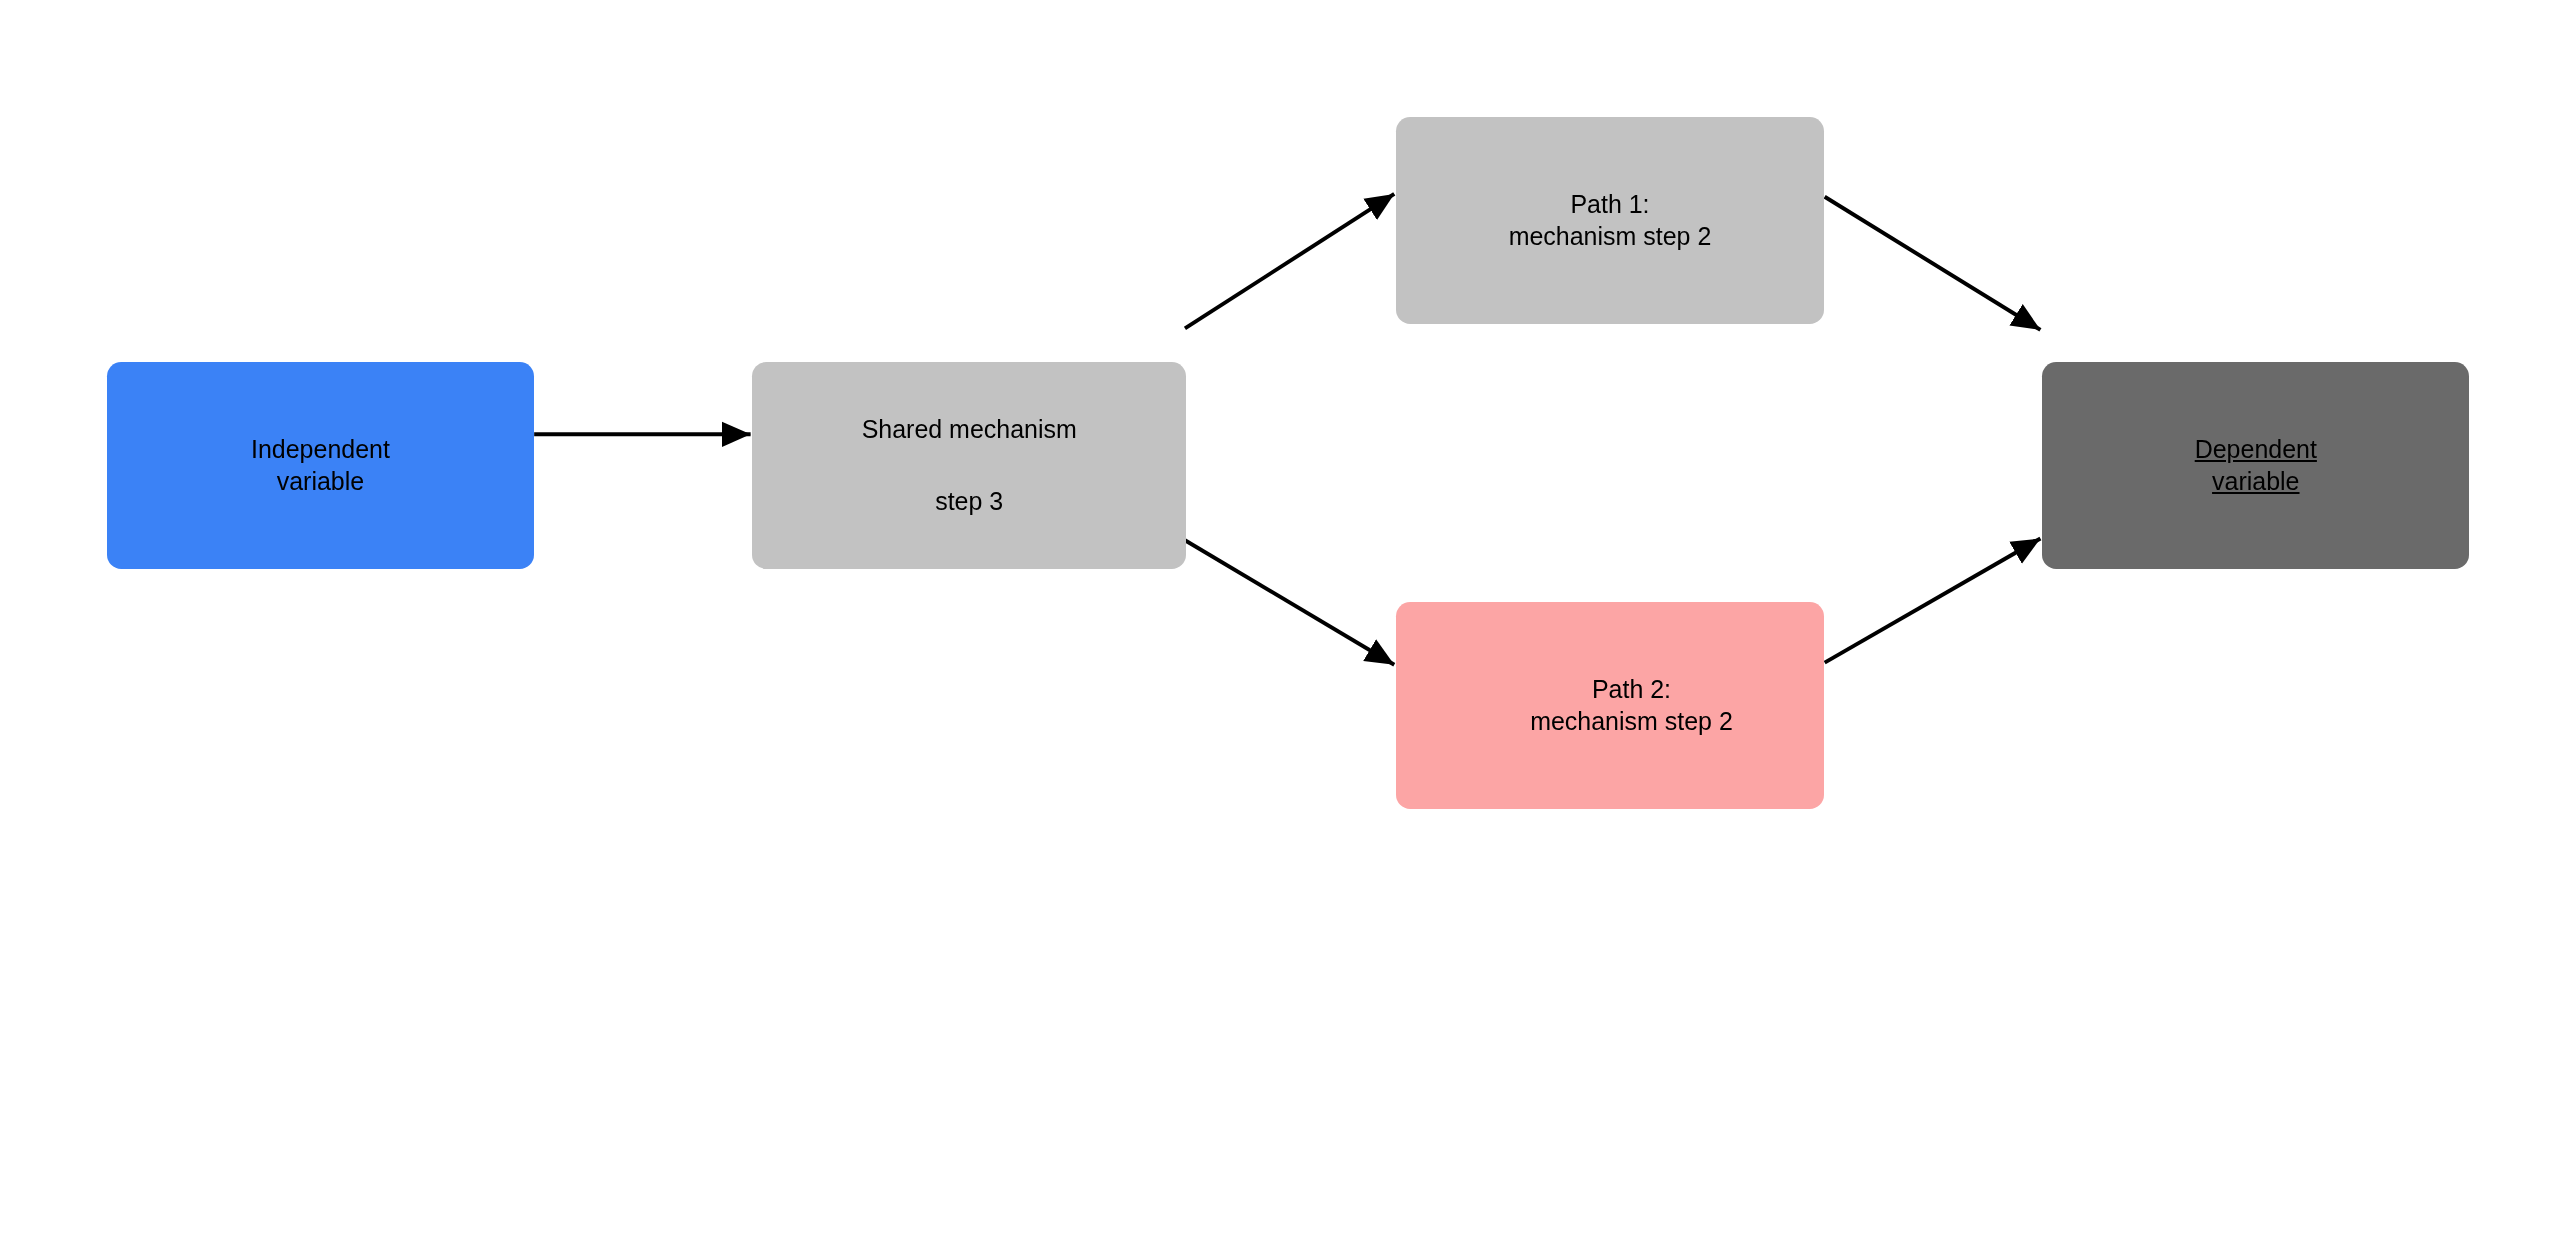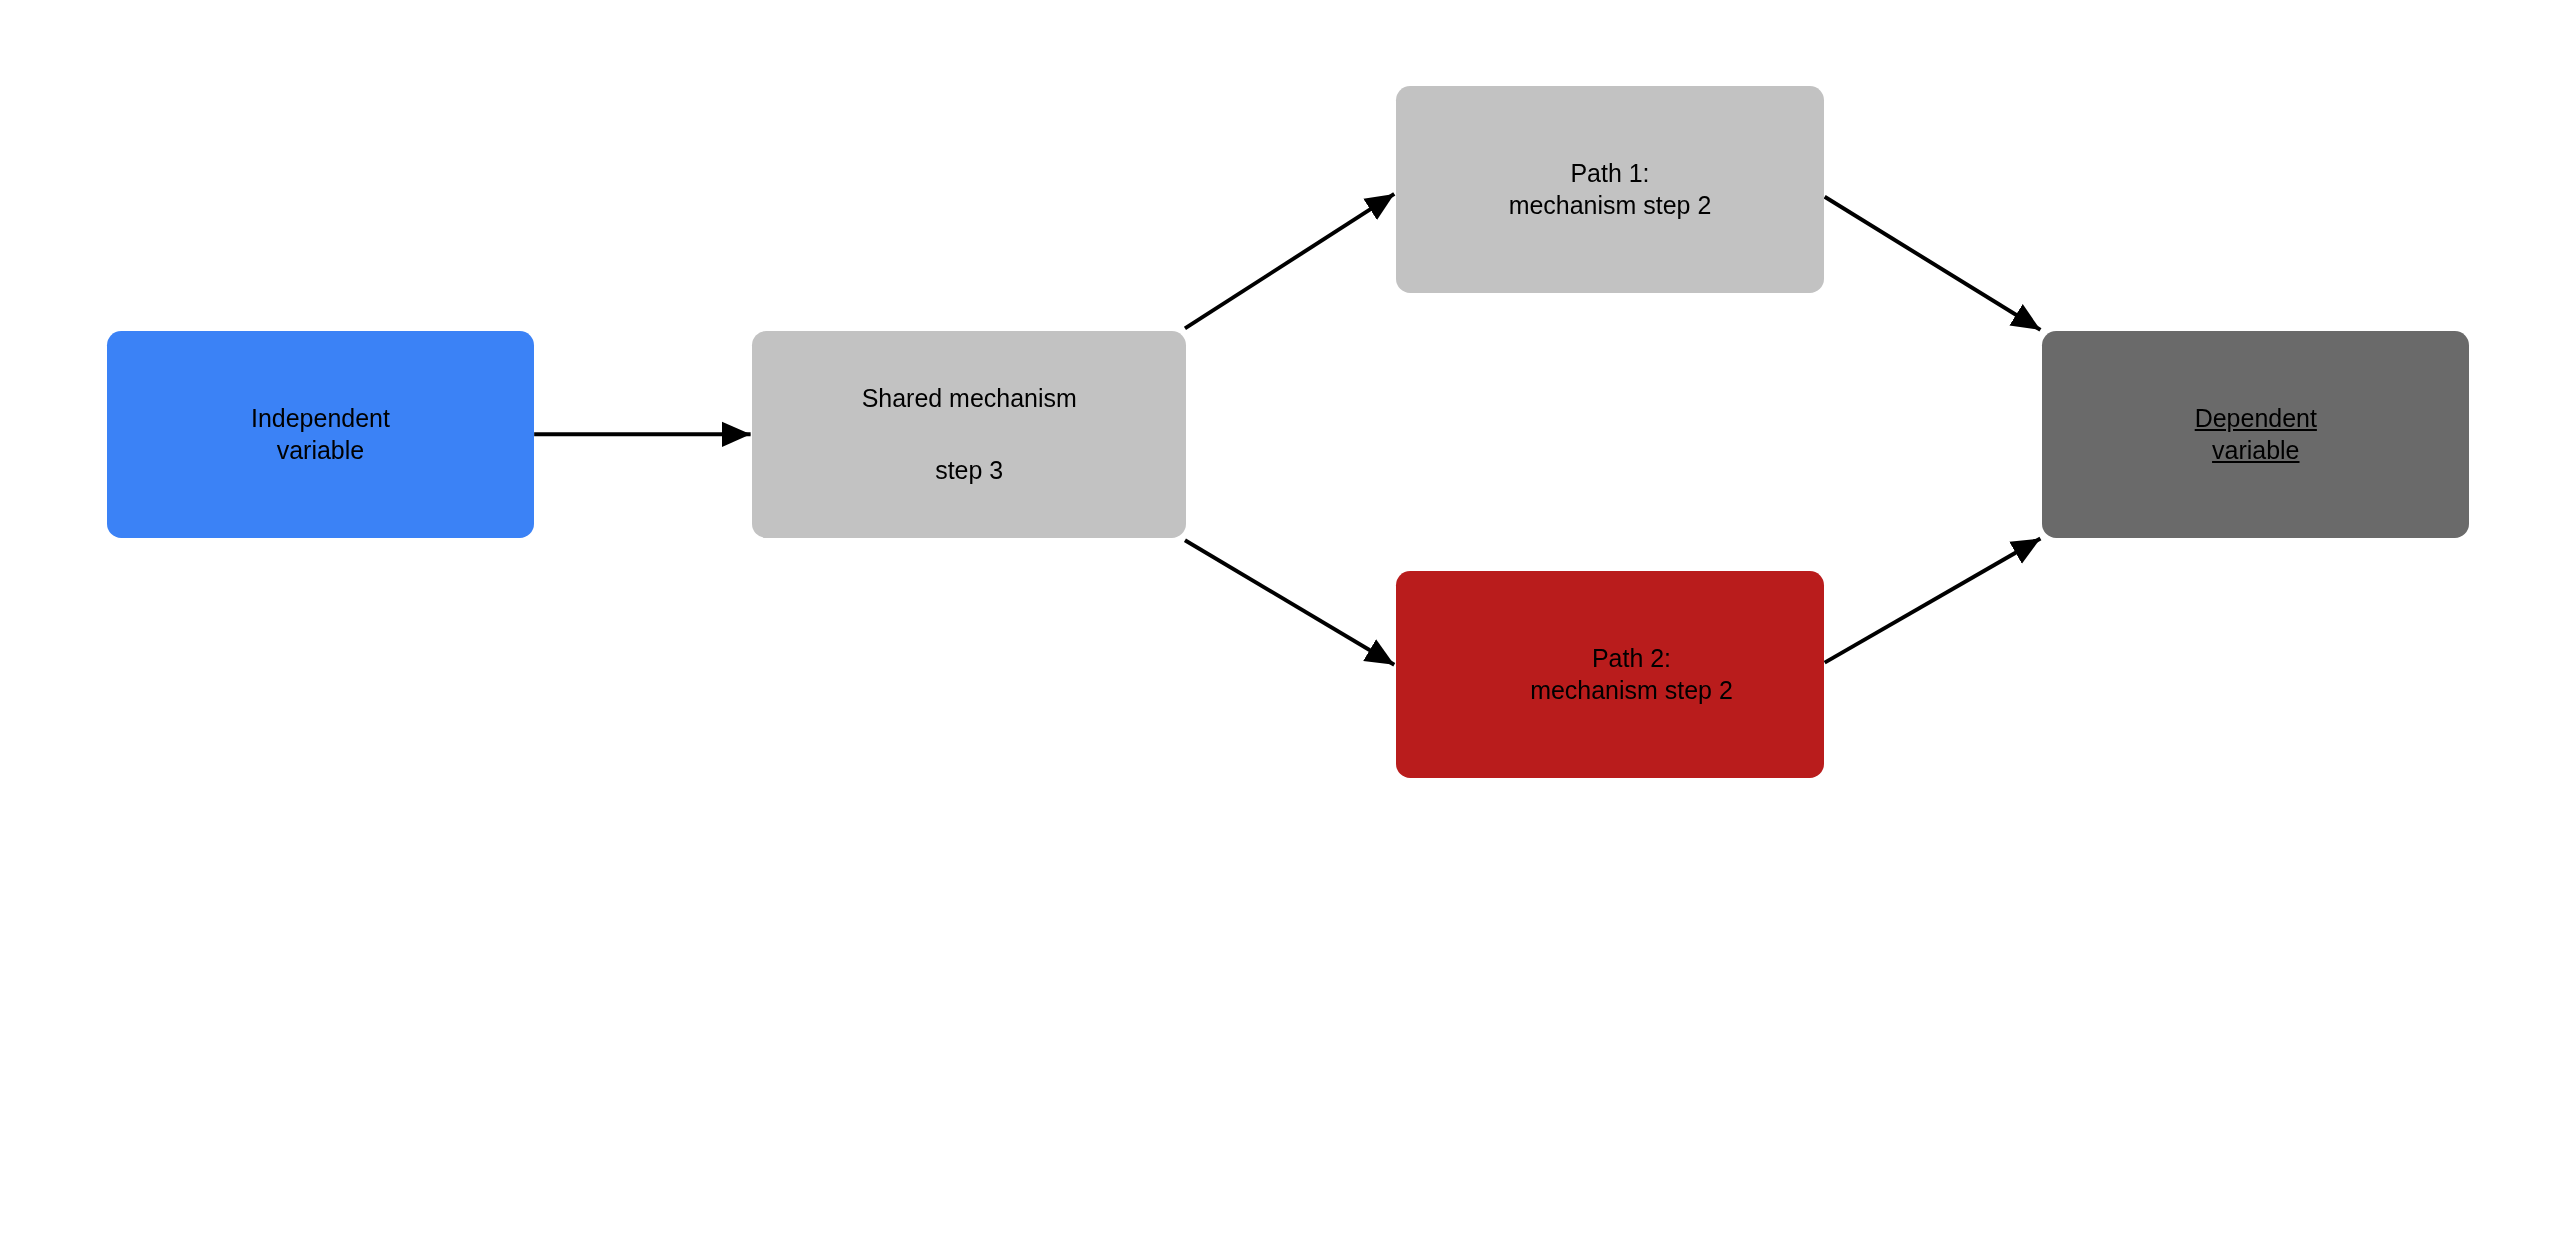--- a/index.html
+++ b/index.html
@@ -27,20 +27,21 @@
     display: flex;
     flex-direction: column;
     align-items: center;
     justify-content: center;
     text-align: center;
     border-radius: 0.55vw;
     color: #000000;
     font-size: 0.97vw;
     line-height: 1.3;
     box-sizing: border-box;
+    margin-top: 31px;
   }
   .node span { display: block; white-space: nowrap; }
 
   
   .node-independent { left: 4.14%;  top: 38.54%; width: 16.60%; height: 24.10%; }
   .node-shared      { left: 29.21%; top: 38.54%; width: 16.83%; height: 24.10%; gap: 40px; }
   .node-path1       { left: 54.21%; top: 10.00%; width: 16.58%; height: 24.10%; }
   .node-path2       { left: 54.21%; top: 66.46%; width: 16.58%; height: 24.10%; }
   .node-dependent   { left: 79.28%; top: 38.54%; width: 16.58%; height: 24.10%; text-decoration: underline; }
 </style>
@@ -70,21 +71,21 @@
   <div class="node node-shared" style="background: rgb(194, 194, 194);">
     <span>Shared mechanism</span>
     <span>step 3</span>
   </div>
 
   <div class="node node-path1" style="background: rgb(194, 194, 194);">
     <span>Path 1:</span>
     <span>mechanism step 2</span>
   </div>
 
-  <div class="node node-path2" style="background: #b91c1c; padding-left: 43px;">
+  <div class="node node-path2" style="background: #fca5a5; padding-left: 43px;">
     <span>Path 2:</span>
     <span>mechanism step 2</span>
   </div>
 
   <div class="node node-dependent" style="background: rgb(106, 106, 106);">
     <span>Dependent</span>
     <span>variable</span>
   </div>
 
 </div>

